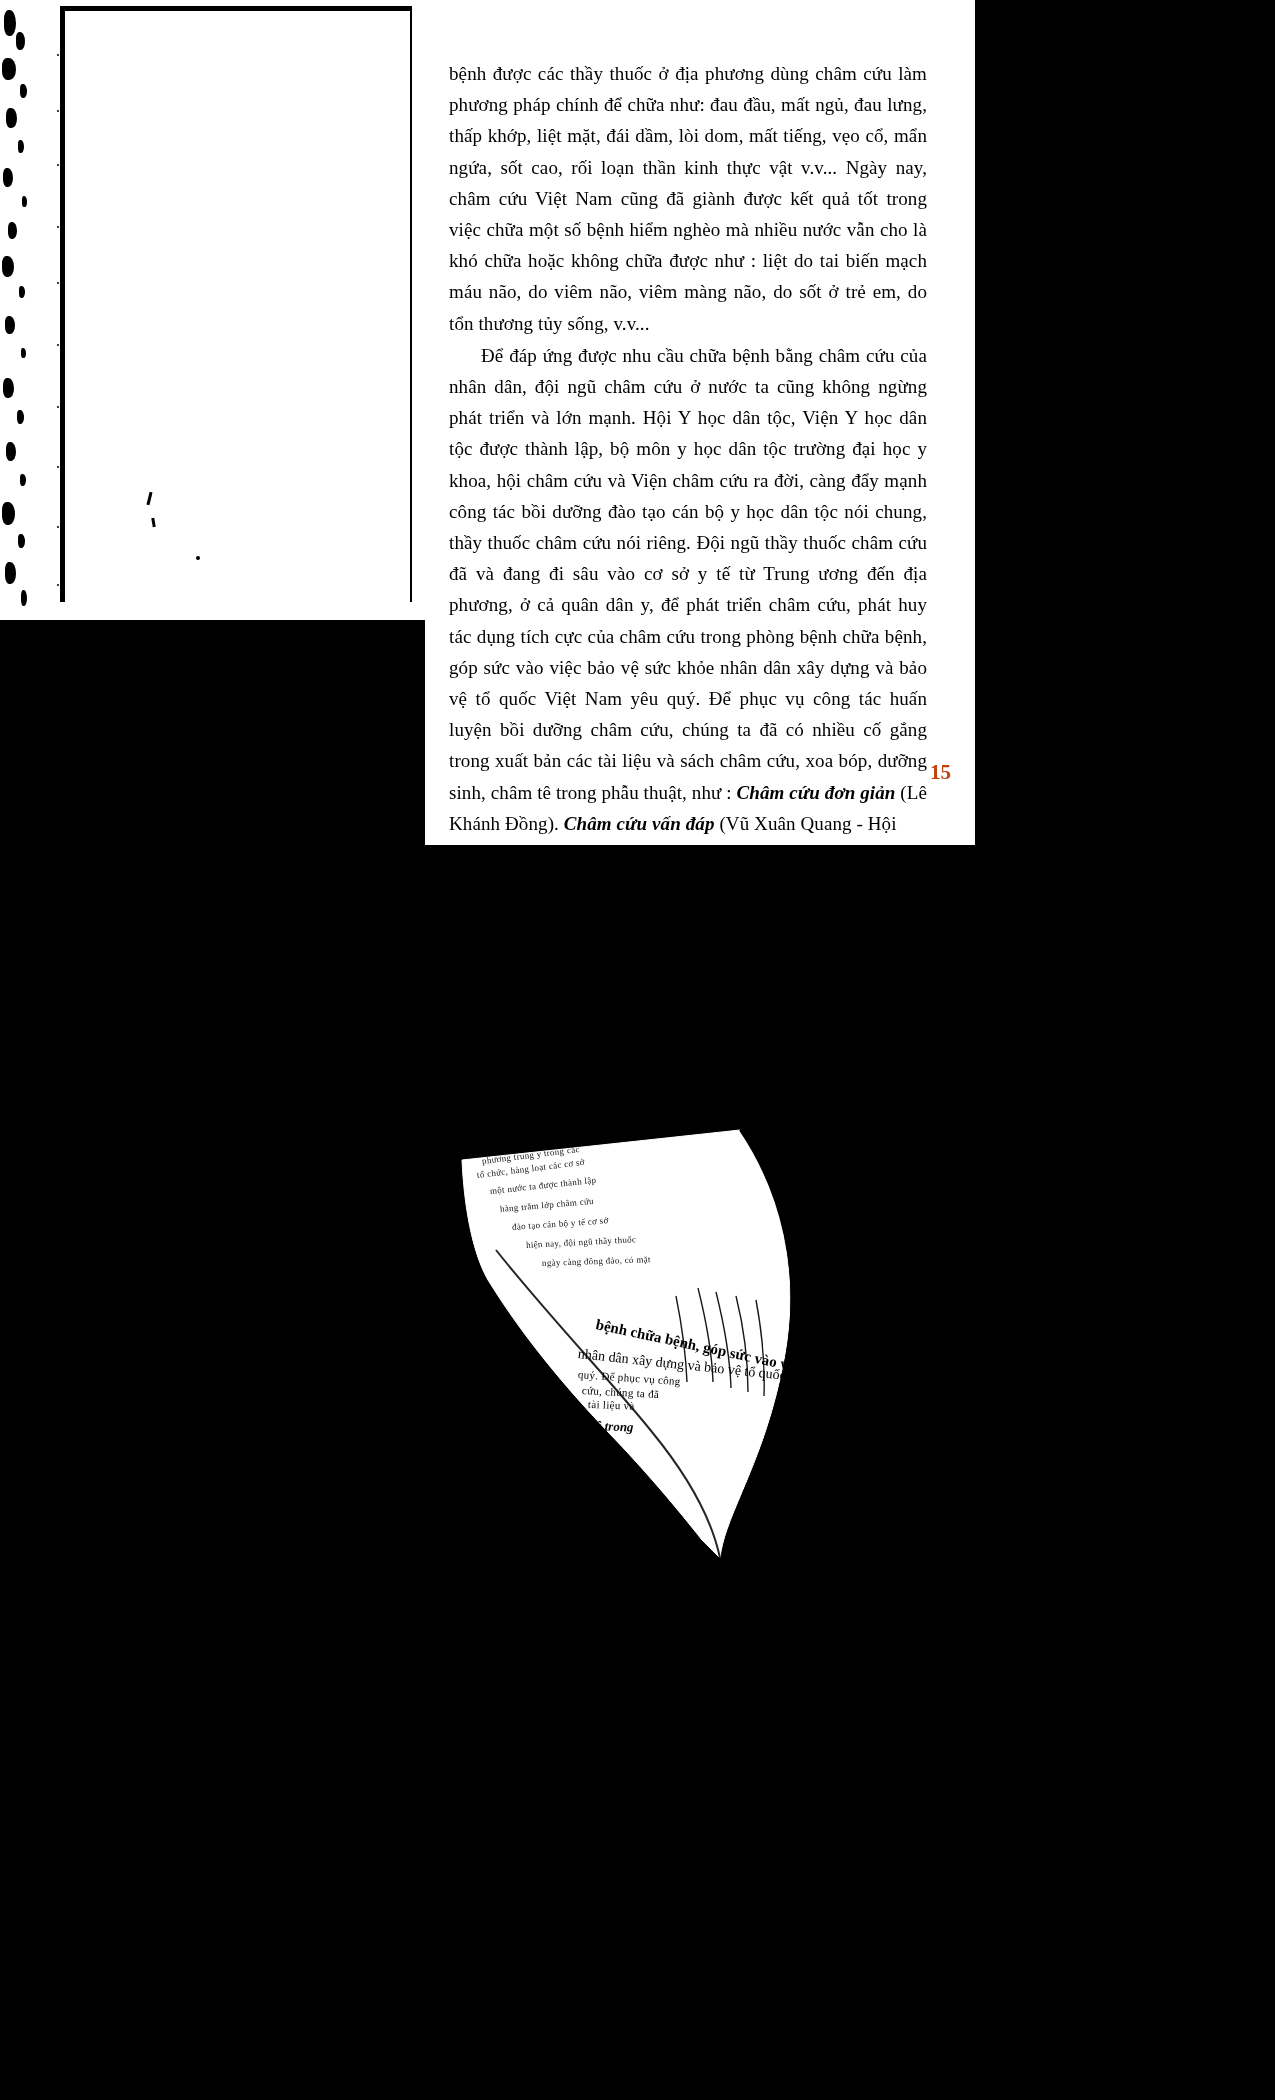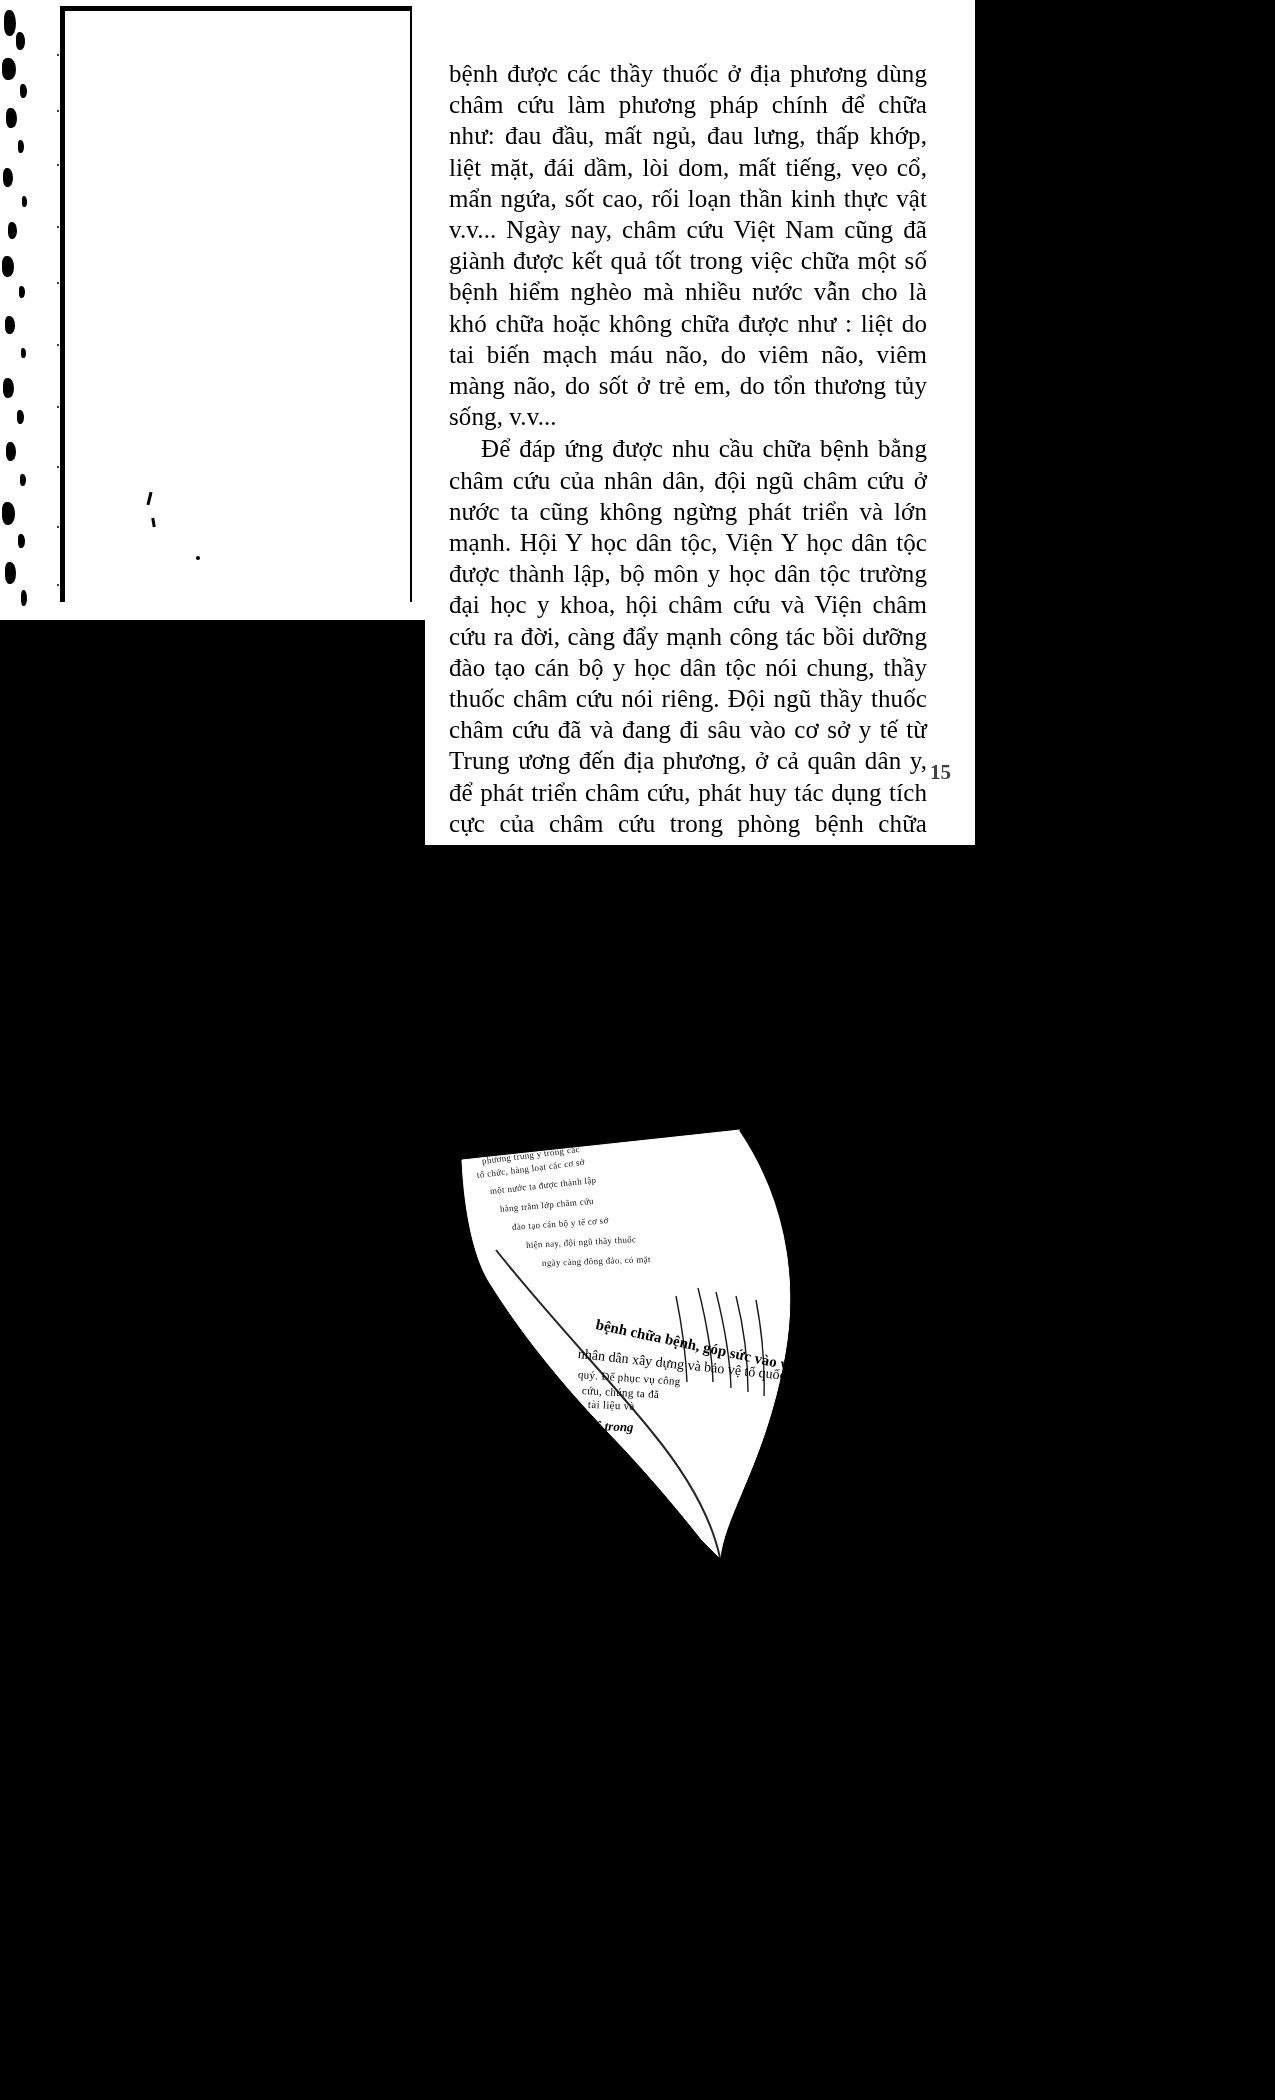--- a/index.html
+++ b/index.html
@@ -128,42 +128,42 @@
     background: #ffffff;
   }
   .text-column {
     position: absolute;
     left: 24px;
     top: 58px;
     width: 478px;
   }
   .text-column p {
     margin: 0;
-    font-size: 25px;
+    font-size: 19px;
     line-height: 31.2px;
     color: #000;
     text-align: justify;
     text-justify: inter-word;
     letter-spacing: 0.1px;
   }
   .text-column p.indent {
     text-indent: 32px;
     margin-top: 1px;
   }
   .bold-italic {
     font-weight: bold;
     font-style: italic;
   }
   .page-number {
     position: absolute;
     right: 24px;
     top: 760px;
     font-size: 21px;
     font-weight: bold;
-    color: #404040;
+    color: #c2410c;
     margin-left: 25px;
   }
 
   
   .curl-wrap {
     position: absolute;
     left: 430px;
     top: 1120px;
     width: 420px;
     height: 440px;

